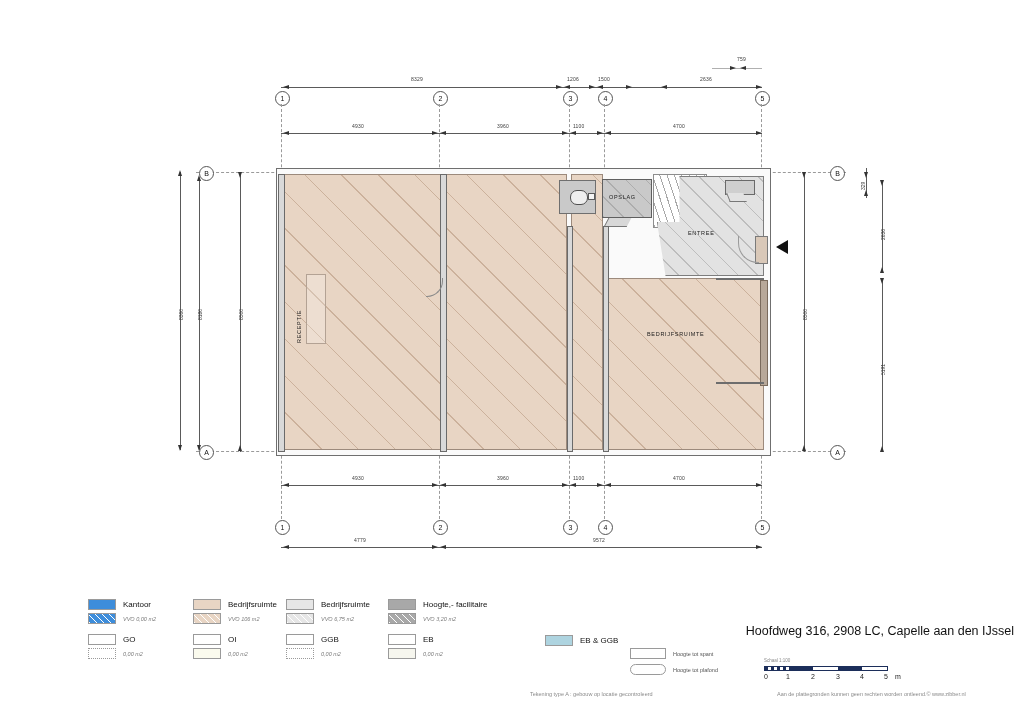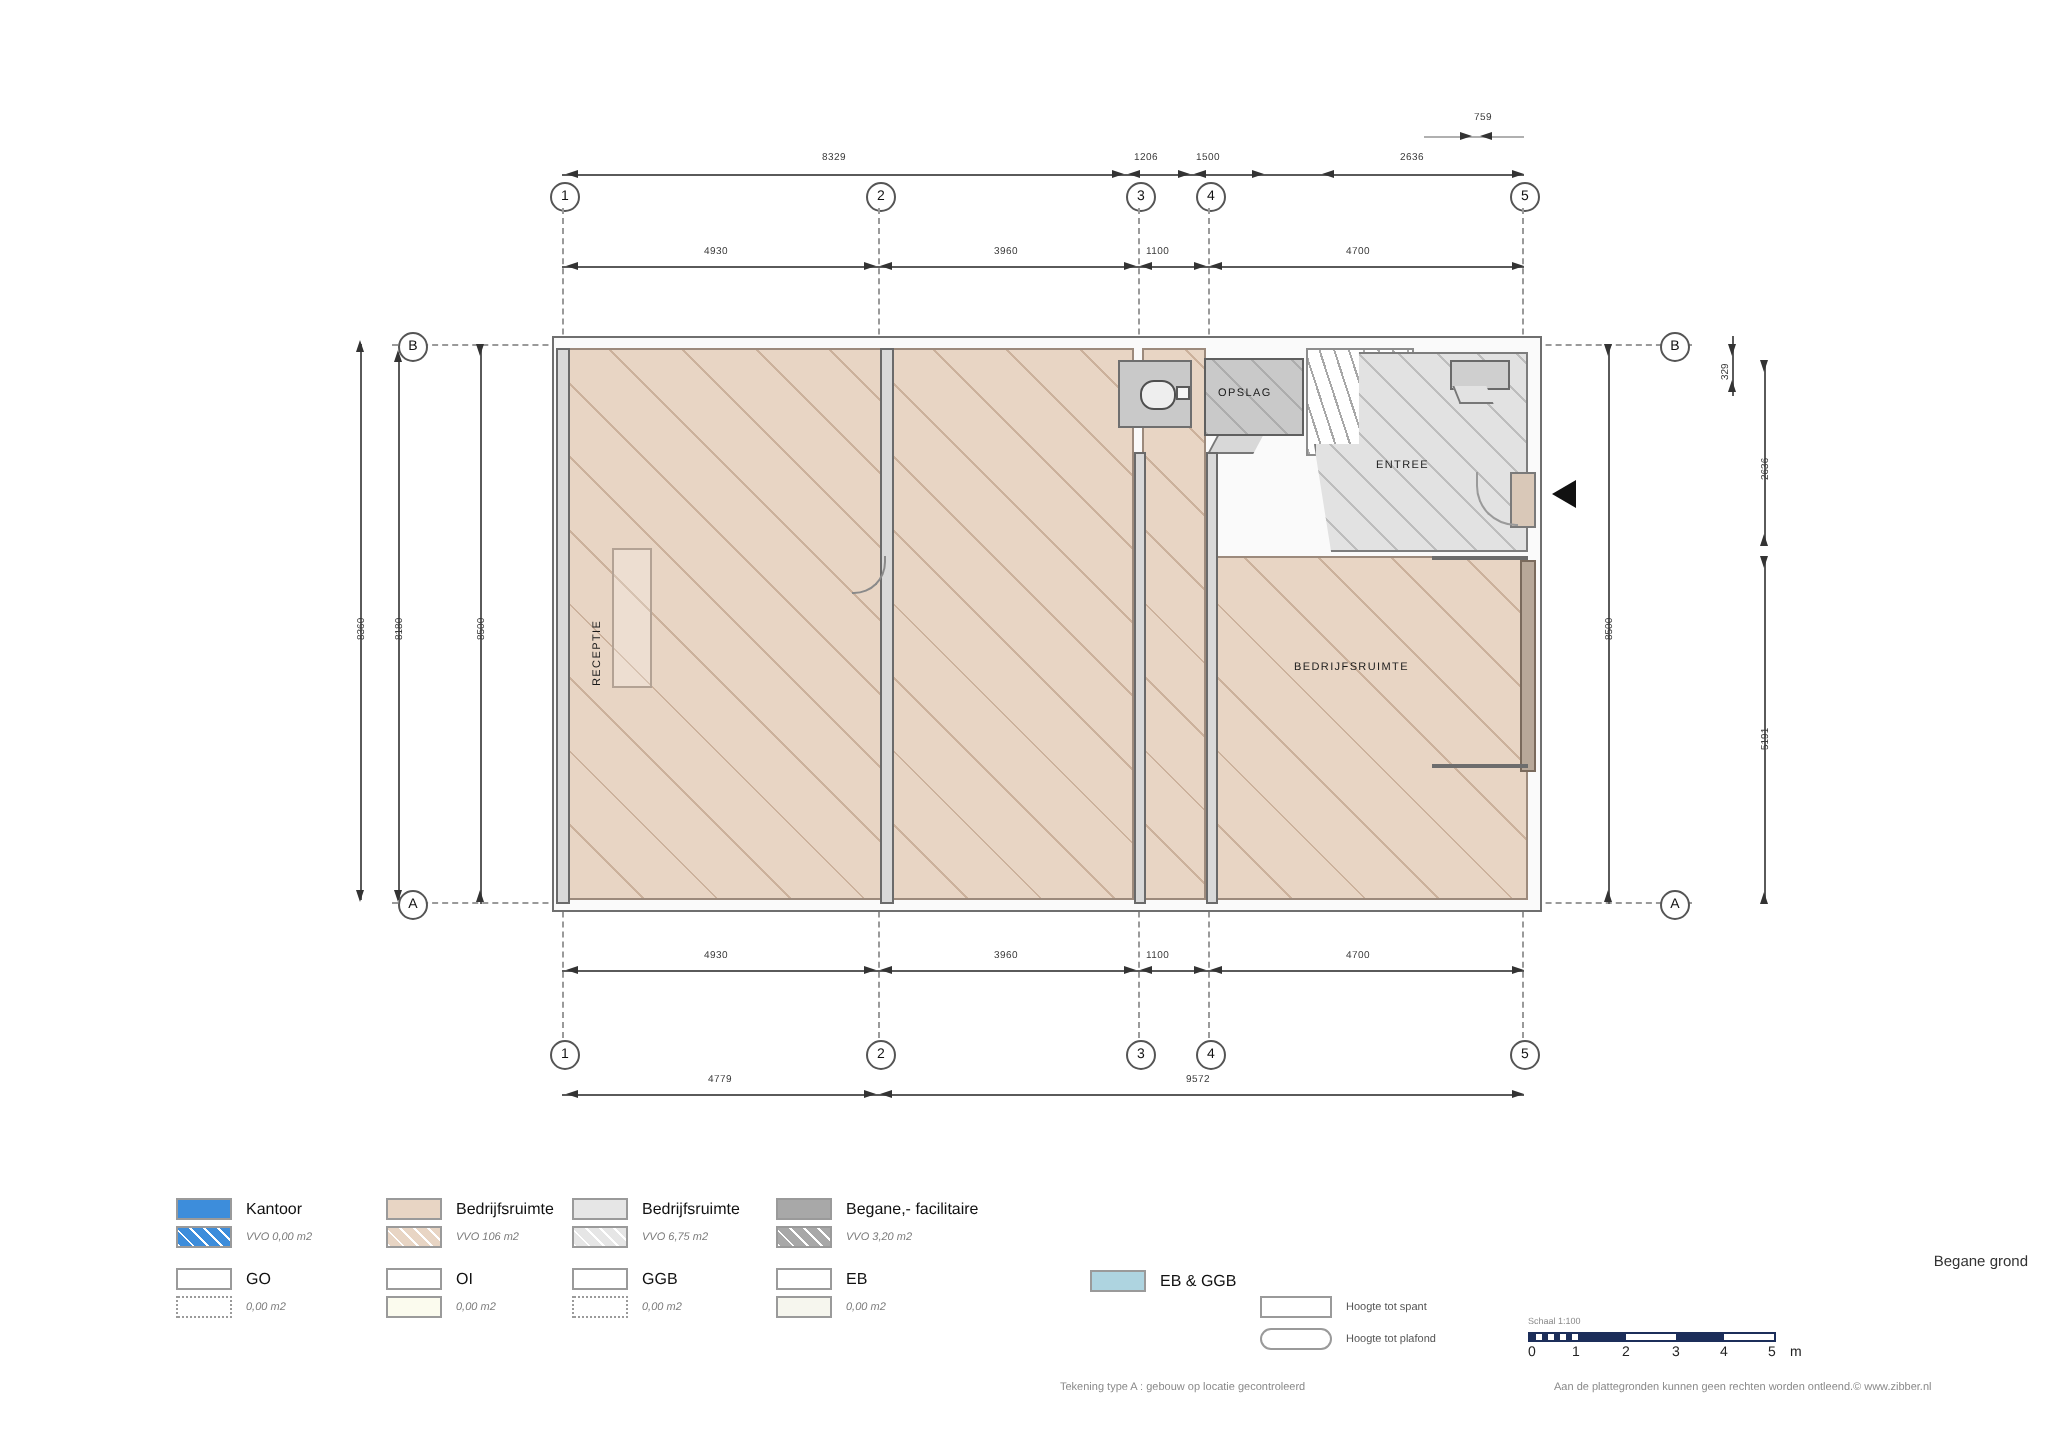--- a/index.html
+++ b/index.html
@@ -267,21 +267,21 @@
       </div>
     <div class="lg-row" style="margin-top:3px;">
         <div class="lg-sw" style="background:#e6e6e6;background-image:repeating-linear-gradient(45deg,#fff 0 1px,rgba(0,0,0,0) 1px 5px);"></div>
       <span class="lg-sub">VVO 6,75 m2</span>
       </div>
   </div>
 
   <div class="abs" style="left:300px;top:0;">
     <div class="lg-row">
         <div class="lg-sw" style="background:#a8a8a8;"></div>
-      <span class="lg-lab">Begane,- facilitaire</span>
+      <span class="lg-lab">Hoogte,- facilitaire</span>
       </div>
     <div class="lg-row" style="margin-top:3px;">
         <div class="lg-sw" style="background:#a8a8a8;background-image:repeating-linear-gradient(45deg,#fff 0 1px,rgba(0,0,0,0) 1px 5px);"></div>
       <span class="lg-sub">VVO 3,20 m2</span>
       </div>
   </div>
 
   <div class="abs" style="left:0;top:35px;">
     <div class="lg-row">
         <div class="lg-sw" style="background:#ffffff;"></div>
@@ -337,21 +337,21 @@
     <div class="lg-sw" style="background:#fff;width:36px;"></div>
     <span class="fine" style="color:#555;">Hoogte tot spant</span>
   </div>
   <div class="lg-row" style="margin-top:5px;">
     <div class="lg-sw" style="background:#fff;width:36px;border-radius:6px;"></div>
     <span class="fine" style="color:#555;">Hoogte tot plafond</span>
   </div>
 </div>
 
 <div class="abs" style="left:624px;top:624px;width:390px;">
-  <div class="title2" style="margin-top:2px;">Begane grond</div>
+  <div class="title1">Hoofdweg 316, 2908 LC, Capelle aan den IJssel</div>
 </div>
 
 <div class="abs" style="left:764px;top:658px;width:140px;">
   <div class="scalelab">Schaal 1:100</div>
   <div style="position:relative;height:8px;margin-top:2px;">
     <div style="position:absolute;left:0;top:1px;width:124px;height:5px;border:1px solid #1c2e5a;box-sizing:border-box;background:#fff;"></div>
     <div style="position:absolute;left:1px;top:2px;width:23px;height:3px;
          background-image:repeating-linear-gradient(90deg,#1c2e5a 0 3px, #fff 3px 6px);"></div>
     <div style="position:absolute;left:25px;top:2px;width:24px;height:3px;background:#1c2e5a;"></div>
     <div style="position:absolute;left:74px;top:2px;width:24px;height:3px;background:#1c2e5a;"></div>

